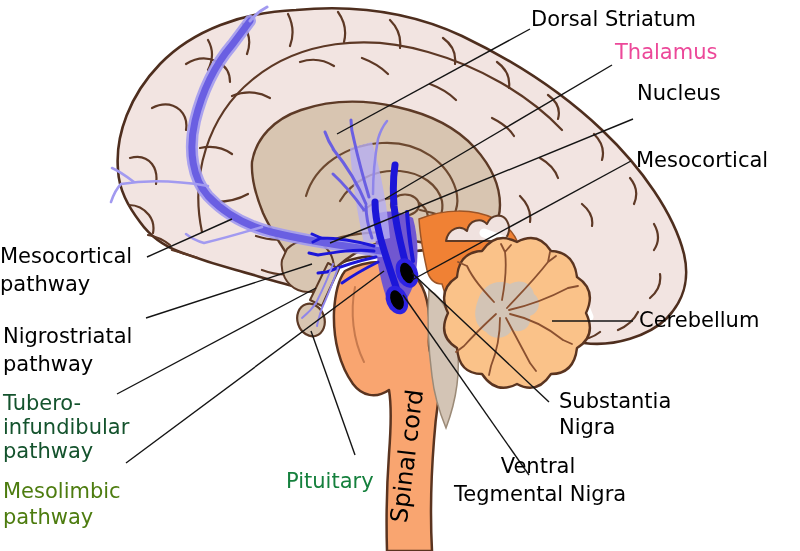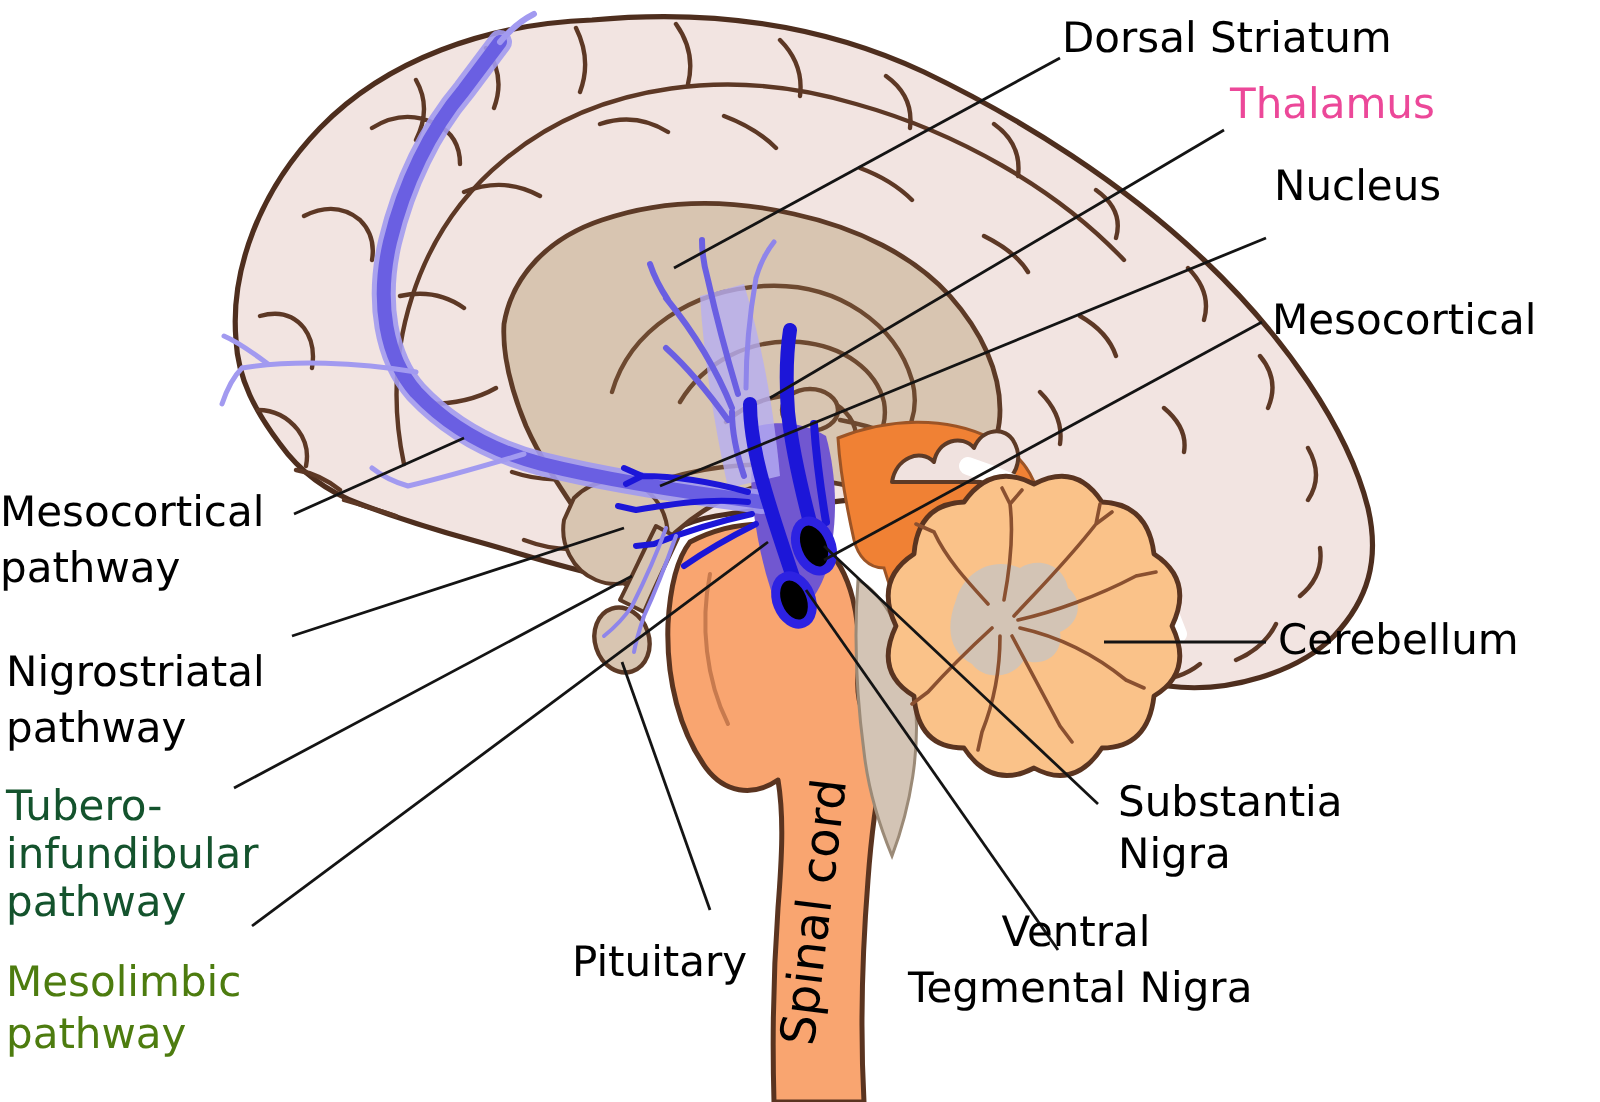--- a/index.html
+++ b/index.html
@@ -214,20 +214,20 @@
       </div>
       <div class="label" style="left: 3px; top: 391px; line-height: 24px; color: #14532d;">
         <div>Tubero-</div>
         <div>infundibular</div>
         <div>pathway</div>
       </div>
       <div class="label" style="left: 3px; top: 478px; line-height: 26px; color: #4d7c0f;">
         <div>Mesolimbic</div>
         <div>pathway</div>
       </div>
-      <div class="label" style="left: 286px; top: 467px; line-height: 28px; color: #000000; text-align: right;">
+      <div class="label" style="left: 286px; top: 467px; line-height: 28px; color: #15803d; text-align: right;">
         <div>Pituitary</div>
       </div>
       <div class="label" style="left: 407px; top: 456px; line-height: 26px; font-size: 24px; transform: translate(-50%, -50%) rotate(-83deg); color: rgb(0, 0, 0);">
         <div>Spinal cord</div>
       </div>
     </div>
 </div>
 
 </body></html>

